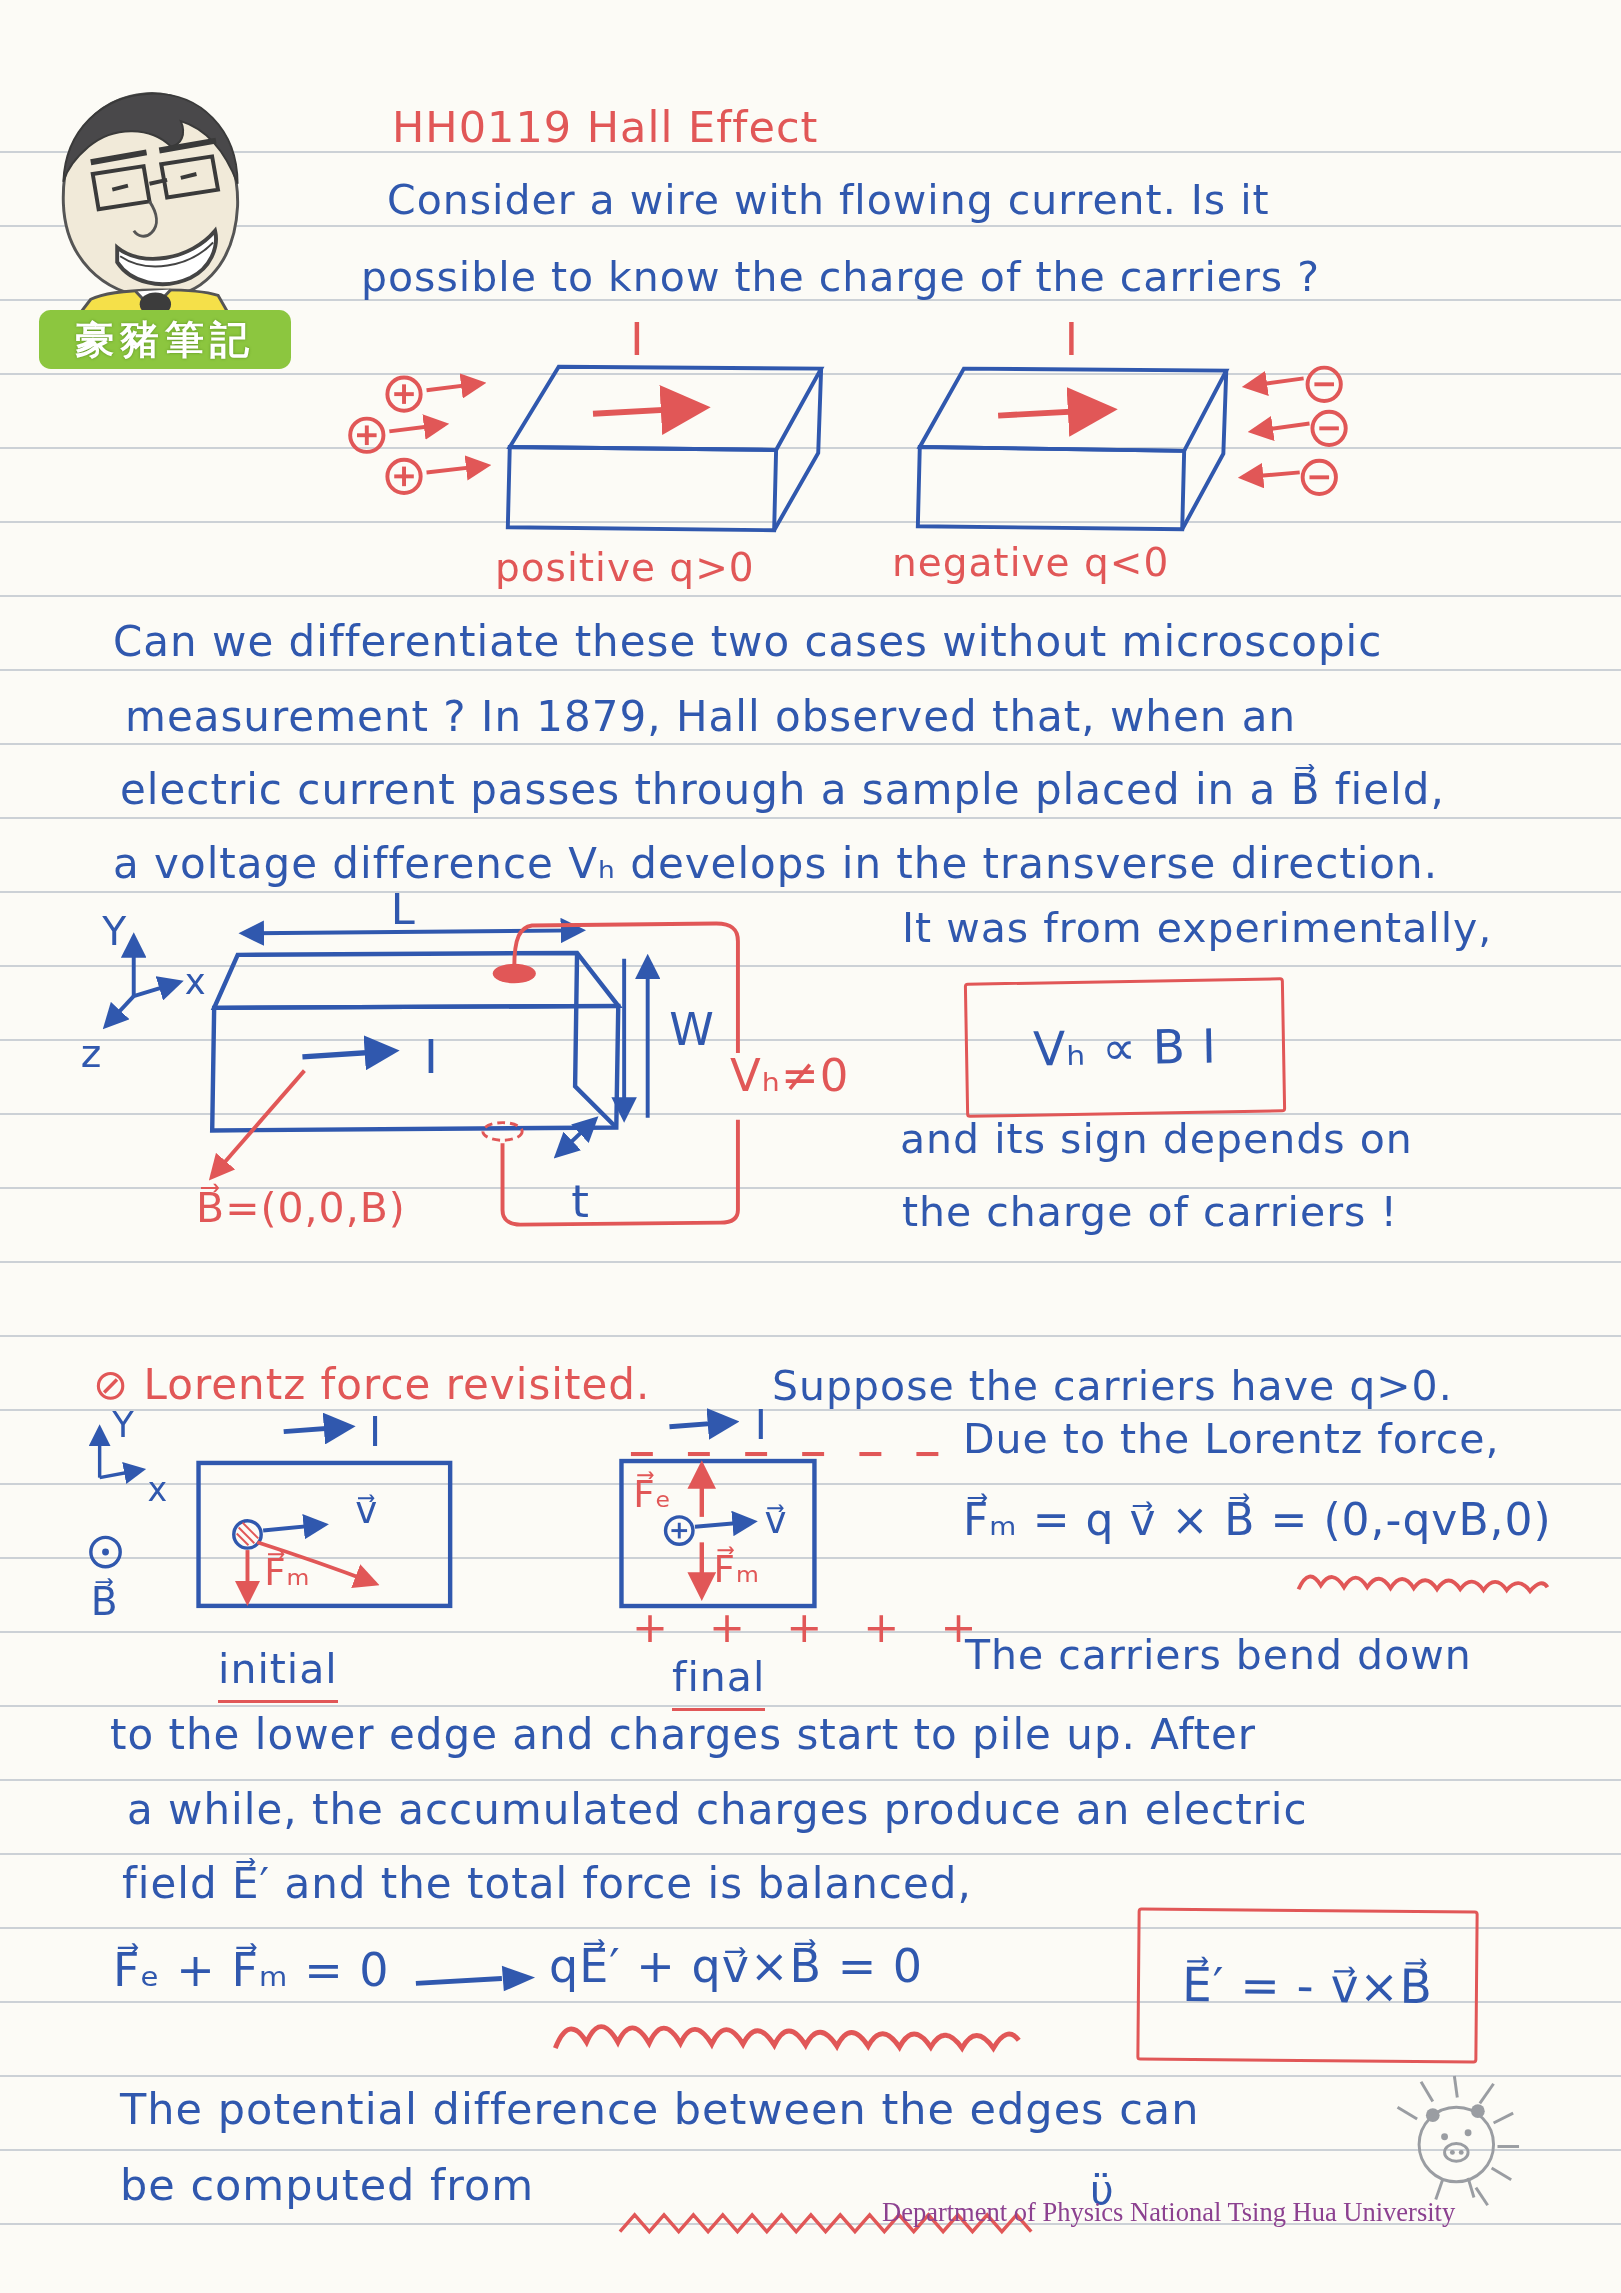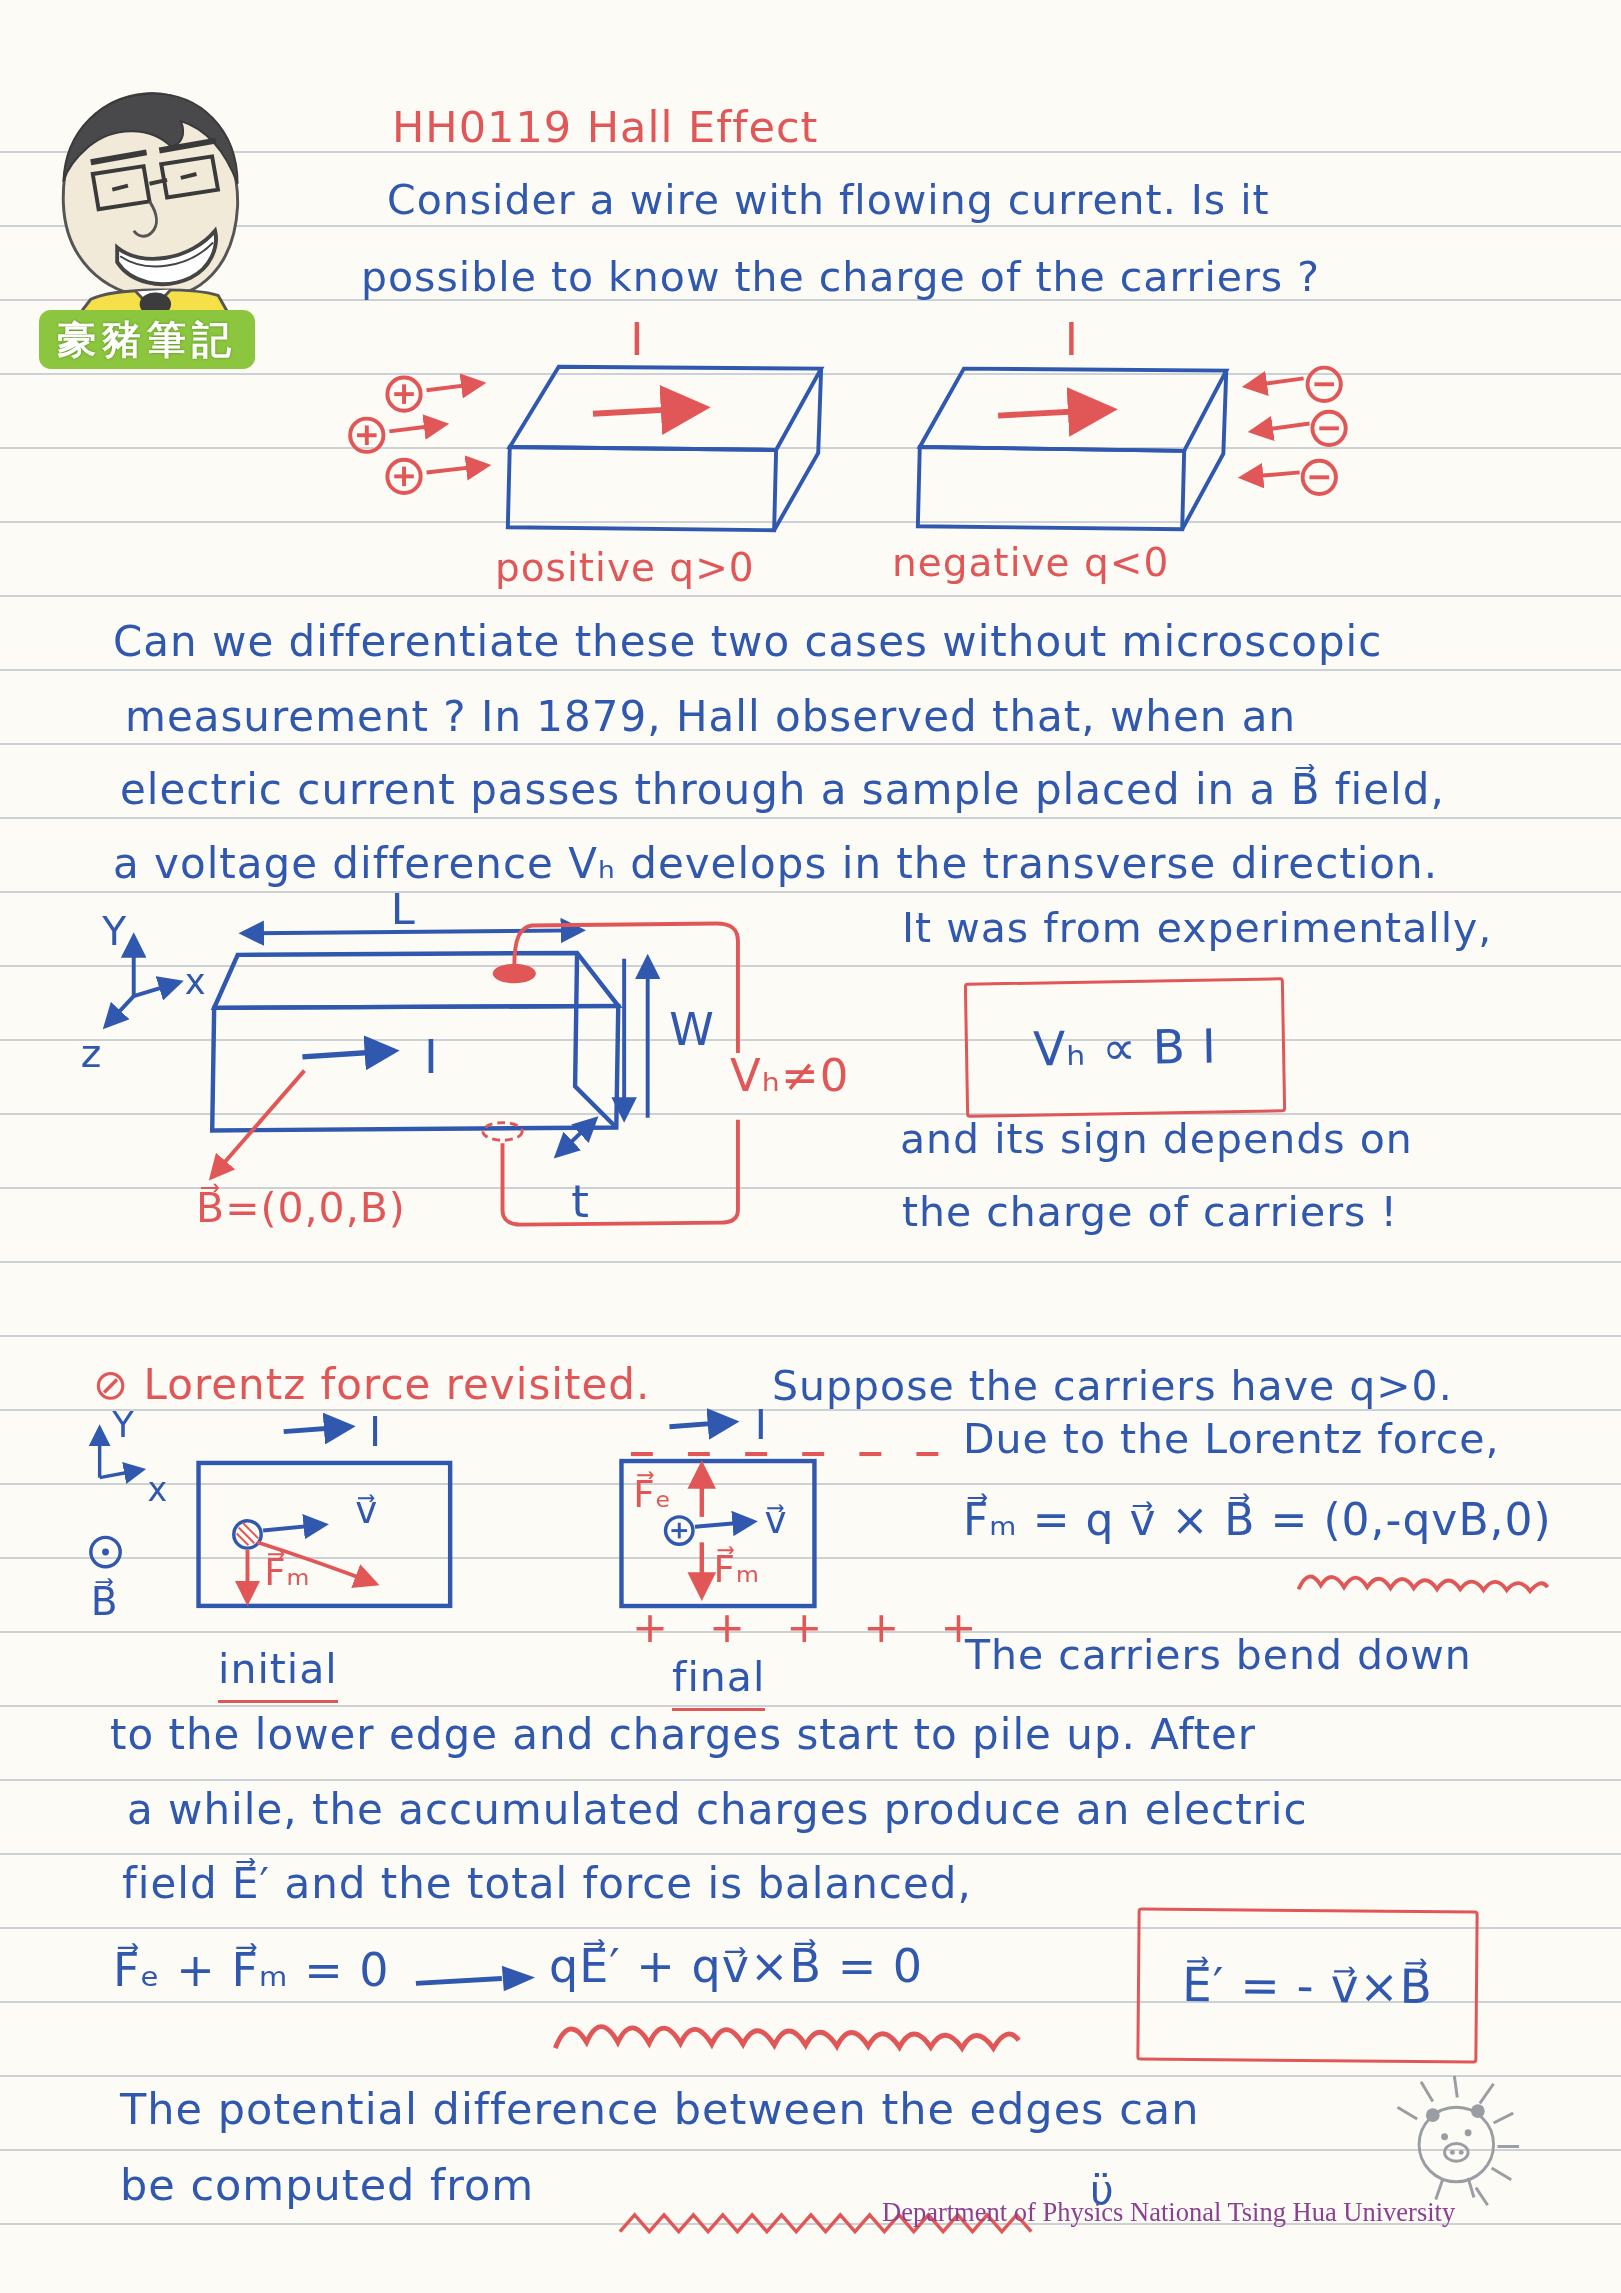--- a/index.html
+++ b/index.html
@@ -39,21 +39,21 @@
     <line x1="80" y1="116" x2="96" y2="112" stroke="#3a3a3a" stroke-width="4"></line>
     <line x1="150" y1="104" x2="166" y2="100" stroke="#3a3a3a" stroke-width="4"></line>
     <path d="M118,128 C126,140 128,152 120,160 C114,166 106,164 102,158" fill="none" stroke="#555" stroke-width="3"></path>
     <path d="M85,175 C110,196 160,188 185,158 C189,175 180,196 160,206 C130,220 98,210 85,190 Z" fill="#ffffff" stroke="#444" stroke-width="4"></path>
     <path d="M88,184 C115,202 158,196 183,170" fill="none" stroke="#444" stroke-width="2"></path>
     <path d="M58,228 C82,216 162,216 188,224 L200,245 L45,245 Z" fill="#f5e049" stroke="#555" stroke-width="3"></path>
     <path d="M104,220 L121,238 L140,218" fill="#ffffff" stroke="#555" stroke-width="3"></path>
     <ellipse cx="124" cy="233" rx="16" ry="12" fill="#3c3c3c"></ellipse>
   </svg>
 
-  <div class="badge" style="left:39px;top:310px;width:216px;height:59px">
+  <div class="badge" style="left:39px;top:310px;width:252px;height:59px">
     <span>豪豬筆記</span>
   </div>
 
   <div class="abs hwr" style="left:392px;top:102px;font-size:43px">HH0119 Hall Effect</div>
   <div class="abs hw" style="left:387px;top:176px;font-size:41px">Consider a wire with flowing current. Is it</div>
   <div class="abs hw" style="left:361px;top:253px;font-size:41px">possible to know the charge of the carriers ?</div>
 
   <svg style="left:348px;top:306px" width="490" height="235" viewBox="0 0 500 240">
     <defs>
       <marker id="mB" viewBox="0 0 10 10" refX="8" refY="5" markerWidth="6.5" markerHeight="6.5" orient="auto-start-reverse">

